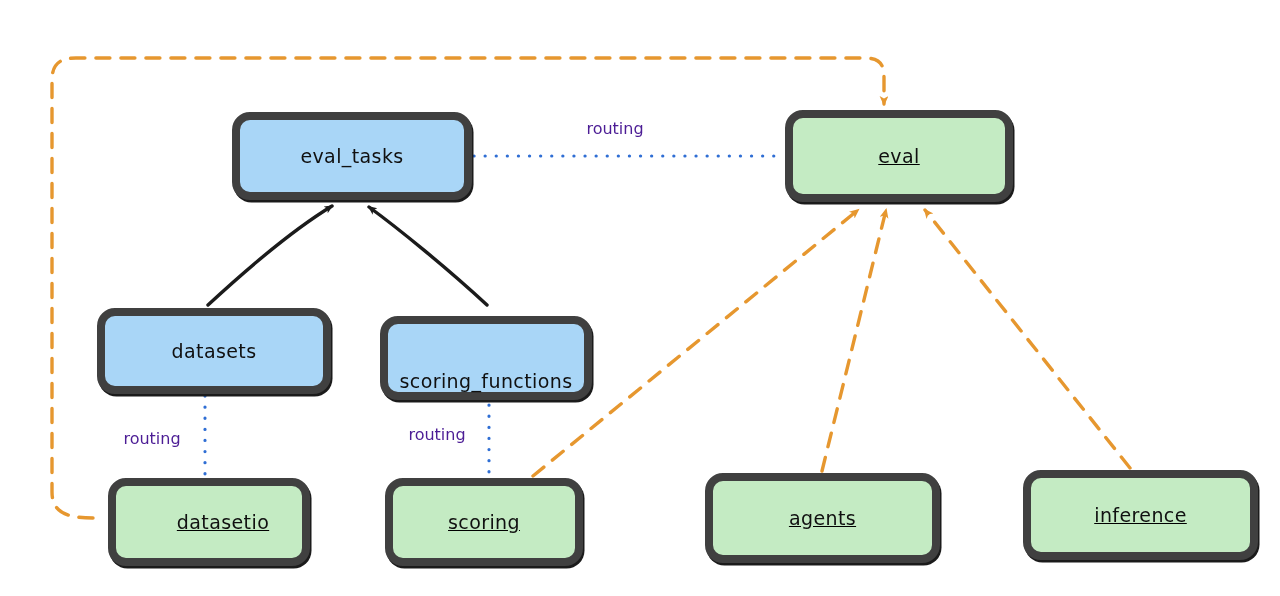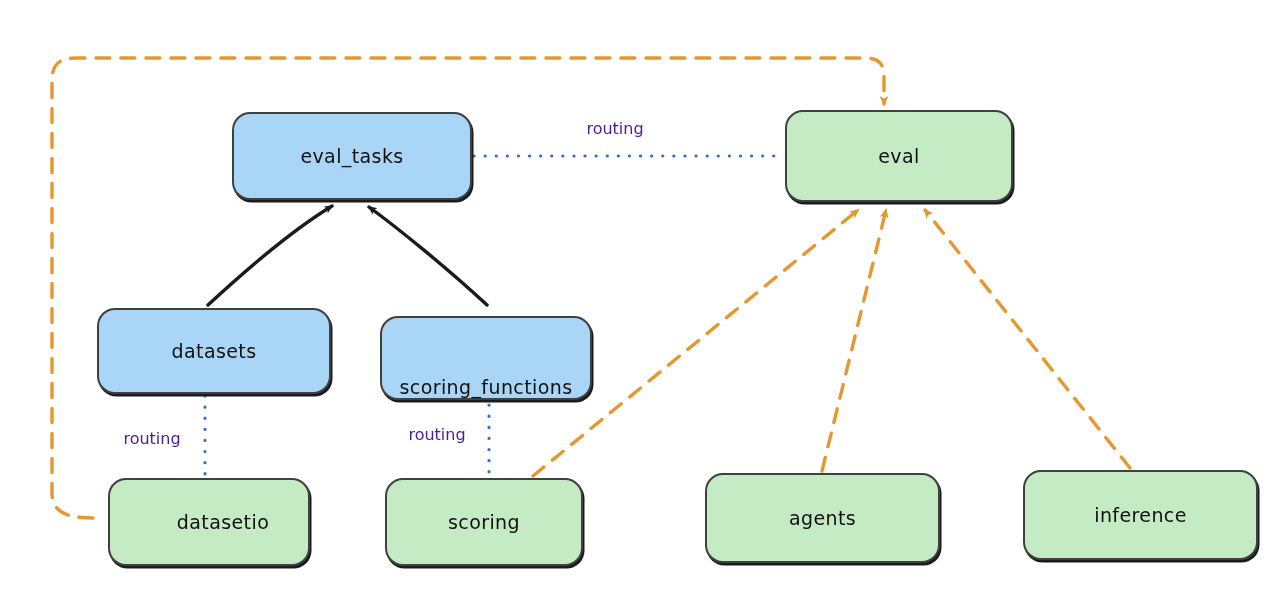--- a/index.html
+++ b/index.html
@@ -26,29 +26,30 @@
     top: 0;
     width: 1280px;
     height: 596px;
   }
   .node {
     position: absolute;
     box-sizing: border-box;
     display: flex;
     align-items: center;
     justify-content: center;
-    border: 2px solid #404040;
+    border: 8px solid #404040;
     border-radius: 18px;
     box-shadow: 1.5px 2.5px 0 0 #1b1b1b;
   }
   .node.api {
     background: #a9d6f7;
   }
   .node.provider {
     background: #c4ebc3;
+    text-decoration: underline;
   }
   .node-label {
     font-family: "DejaVu Sans", sans-serif;
     font-size: 19px;
     color: #101010;
     letter-spacing: 0.4px;
     white-space: nowrap;
     pointer-events: none;
   }
   .edge-label {

